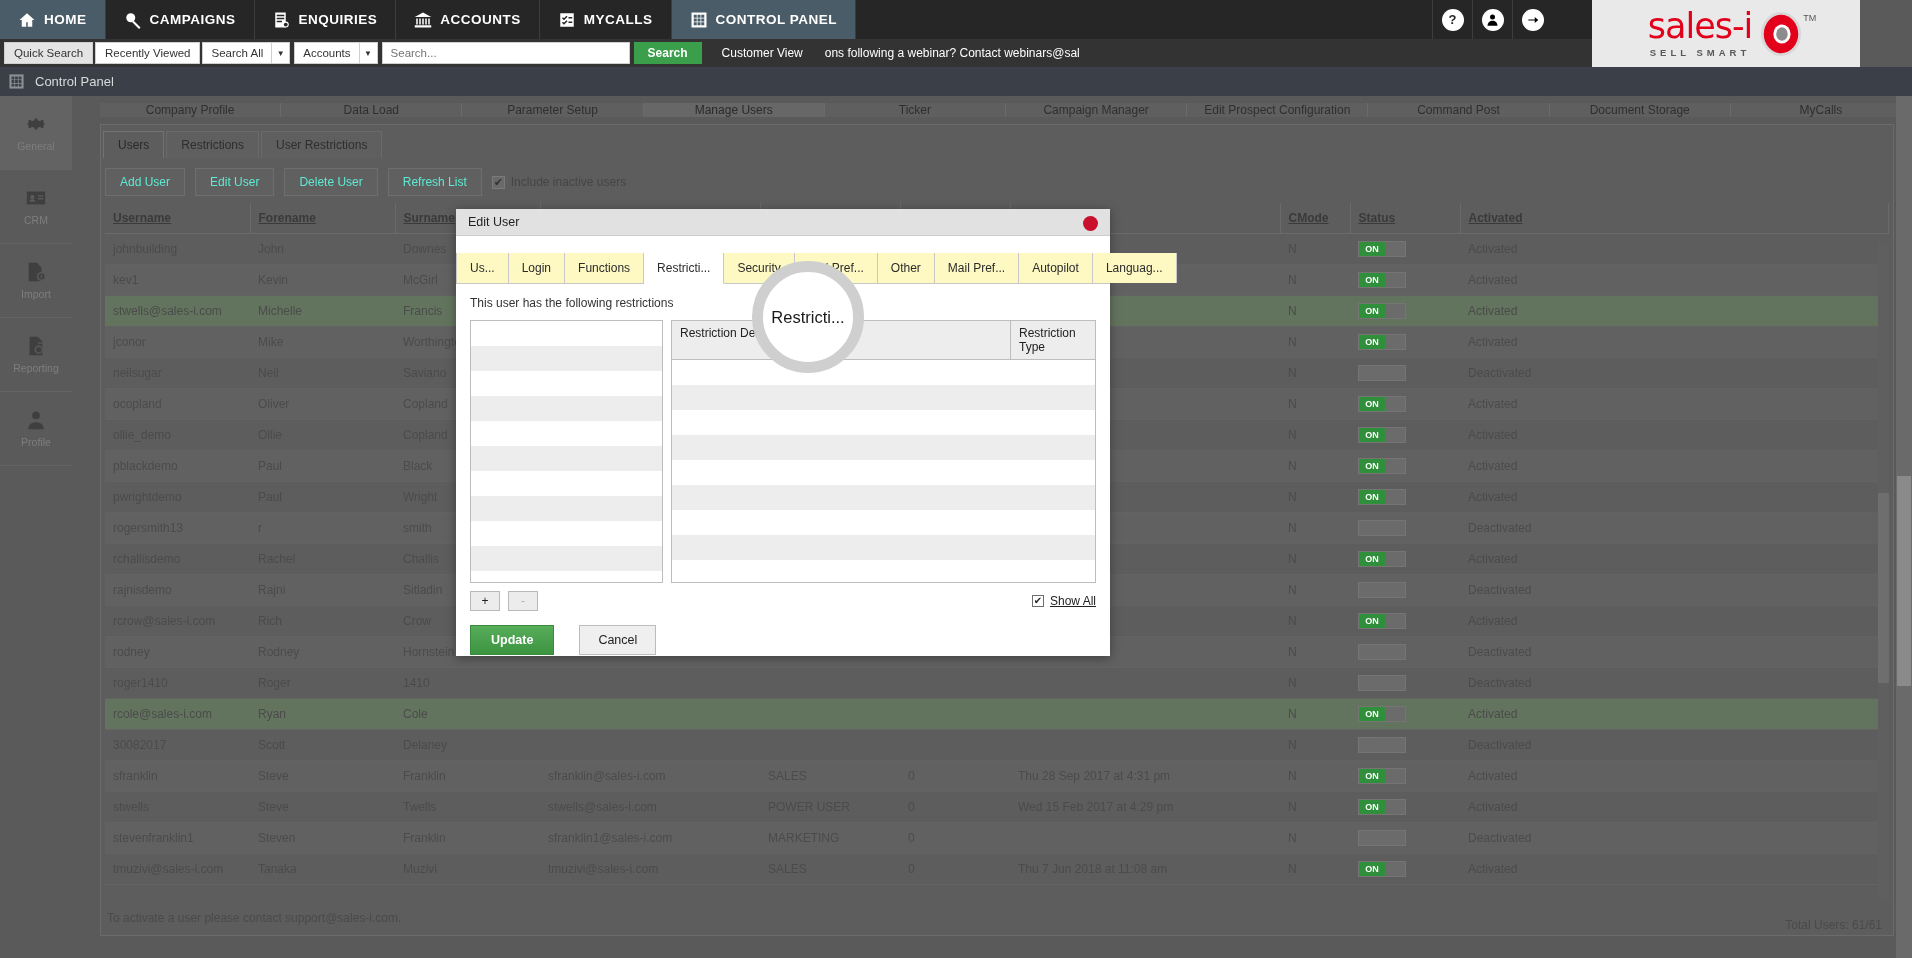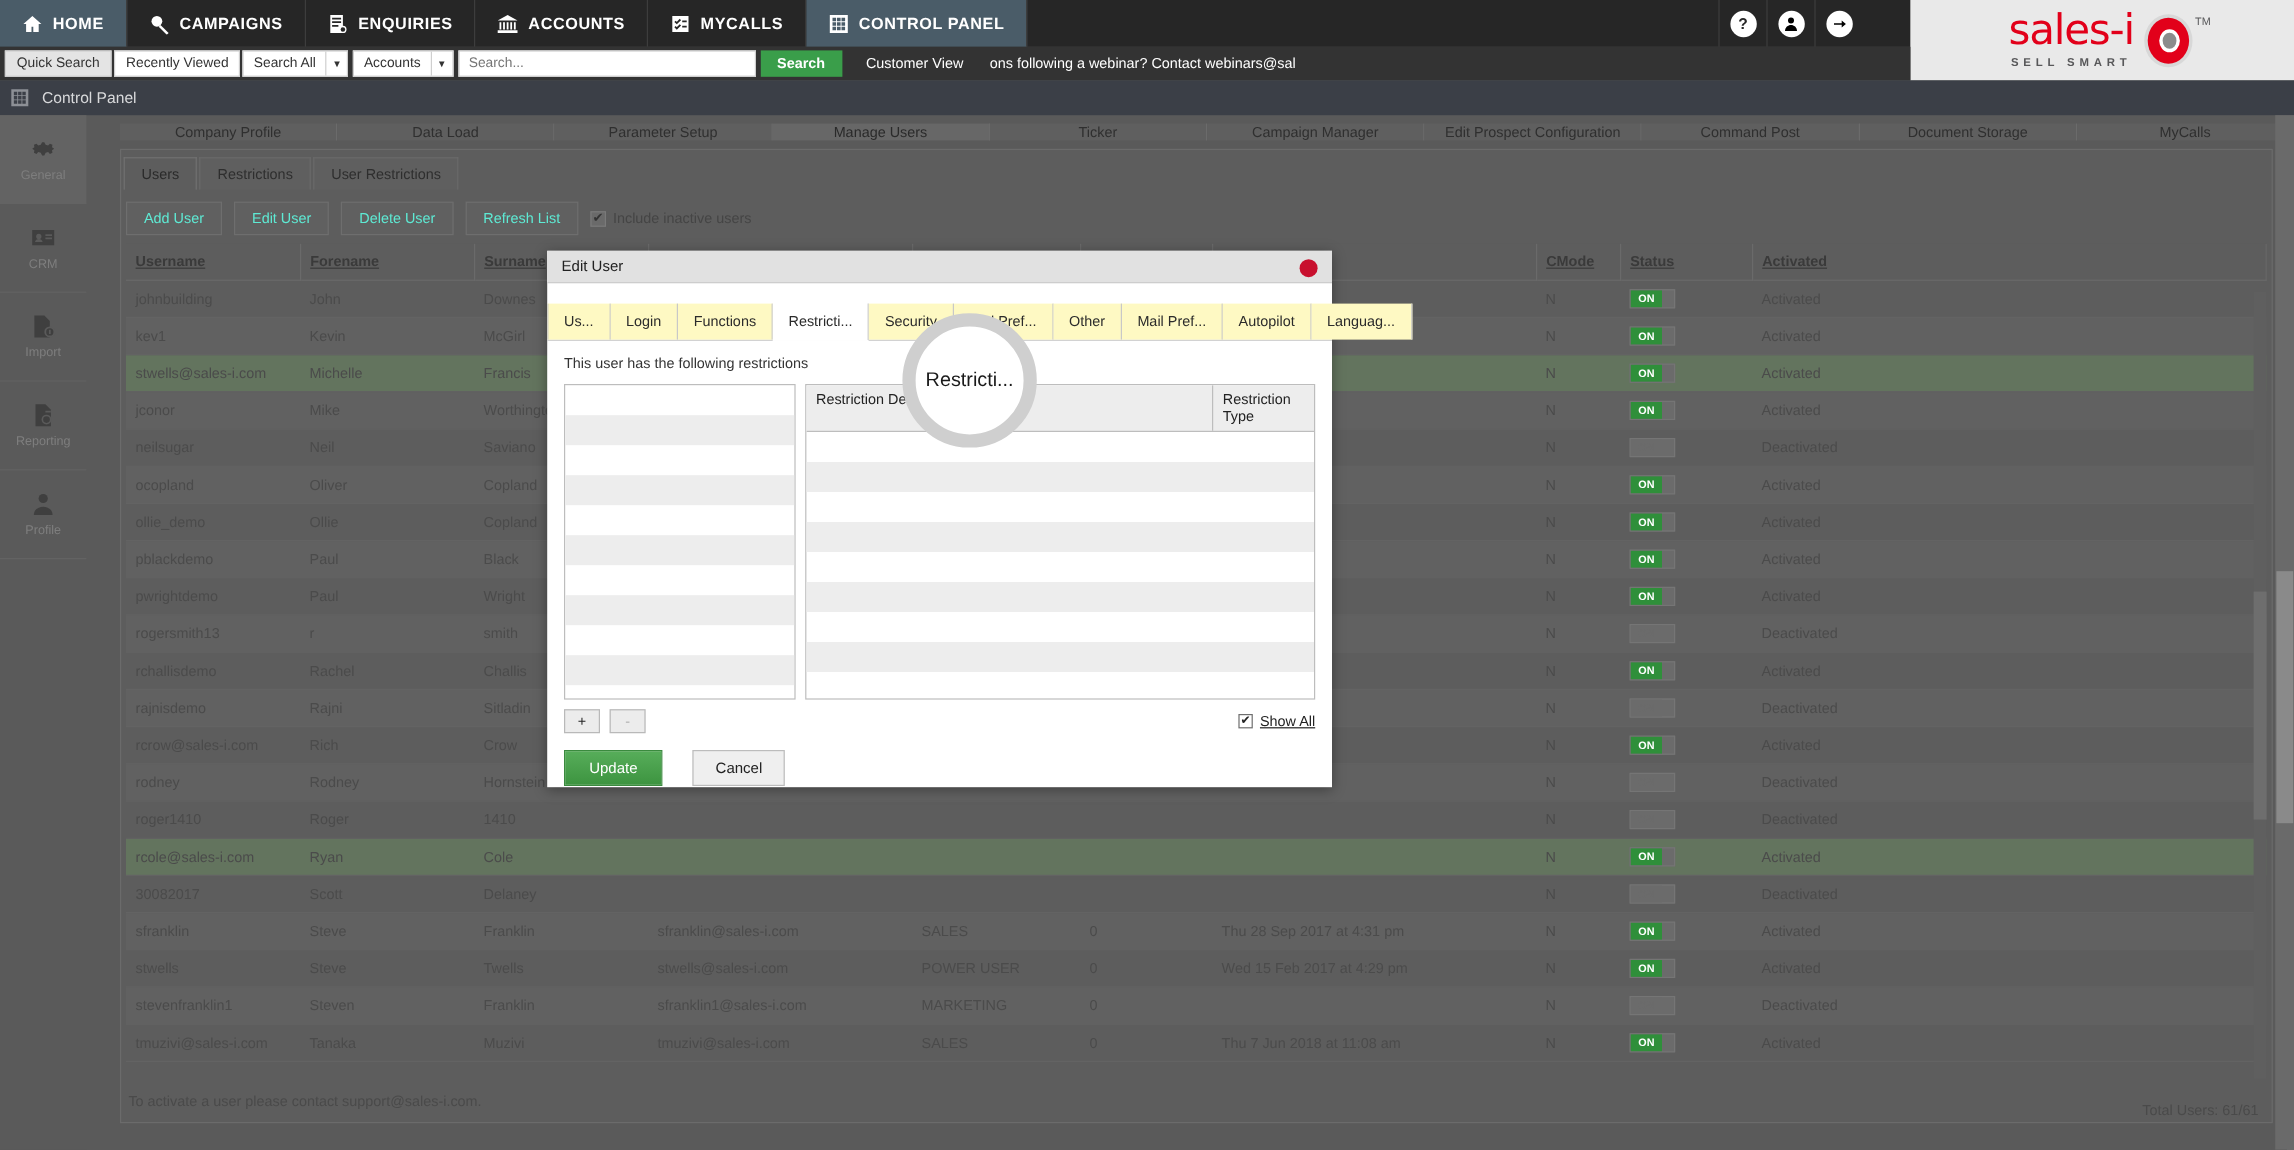--- a/index.html
+++ b/index.html
@@ -30,21 +30,21 @@
     width: 40px; display: flex; align-items: center; justify-content: center;
     border-left: 1px solid #3d3d3d; cursor: pointer;
   }
   .circ-ico {
     width: 22px; height: 22px; border-radius: 50%; background: #fff;
     color: #262626; font-size: 13px; font-weight: bold;
     display: flex; align-items: center; justify-content: center;
   }
   
   .logo-panel {
-    position: absolute; top: 0; left: 1592px; width: 320px; height: 67px;
+    position: absolute; top: 0; left: 1592px; width: 268px; height: 67px;
     background: #e9e9e9; display: flex; align-items: center;
     justify-content: center; gap: 6px;
   }
   .logo-text { display: flex; flex-direction: column; align-items: center; }
   .logo-word {
     font-family: "DejaVu Sans", sans-serif;
     font-size: 35px; color: #e2001a; font-weight: 500; line-height: 1;
     letter-spacing: -1px;
   }
   .logo-sub {
@@ -155,21 +155,21 @@
     border-bottom: 1px solid #6a6a6a; background:#5d5d5d;text-decoration:underline;
   }
   table.users td {
     font-size: 12px; color: #4b4b4b; padding: 7px 8px;
     border-bottom: 1px solid #636363; white-space:nowrap;
     overflow:hidden; text-overflow:ellipsis;
   }
   table.users tr.alt td { background: #616161; }
   table.users tr.sel td { background: #63745e; }
   .toggle {
-    width: 38px; height: 16px; background: #6b6b6b; border:1px solid #757575;
+    width: 48px; height: 16px; background: #6b6b6b; border:1px solid #757575;
     display:inline-flex; align-items:stretch; font-size:9px; font-weight:bold;
   }
   .toggle .on {
     background:#2f8f3a; color:#fff; width:26px;
     display:flex; align-items:center; justify-content:center;
   }
   .toggle.off .on { background: #6b6b6b; color:#6b6b6b; }
   .footnote {
     position:absolute; left:6px; bottom: 10px; font-size: 12px; color:#4a4a4a;
   }
@@ -235,21 +235,21 @@
   .showall { margin-left: auto; display:flex; align-items:center; gap:6px; cursor:pointer;}
   .showall .cb {
     width: 12px; height:12px; border:1px solid #6e6e6e; background:#fff;
     display:flex; align-items:center; justify-content:center;
     font-size:10px; color:#222; line-height:1;
   }
   .showall span { font-size: 12px; color:#222;text-decoration:underline; }
   .act-row { display:flex; gap: 9px; margin-top: 14px; }
   .btn-update {
     padding: 7px 20px; background: linear-gradient(#57ad5a,#3d9440);
-    color:#fff; font-size:12.5px; font-weight:normal; border:1px solid #3a8a3e;
+    color:#fff; font-size:12.5px; font-weight:bold; border:1px solid #3a8a3e;
     cursor:pointer;
   }
   .btn-cancel {
     padding: 7px 18px; background:#efefef; color:#222; font-size:12.5px;
     border:1px solid #bcbcbc; cursor:pointer;margin-left:16px;
   }
   
   .magnifier {
     position: absolute; left: 752px; top: 261px; width: 112px; height: 112px;
     border-radius: 50%; background: #fff; border: 11px solid #cfcfcf;

